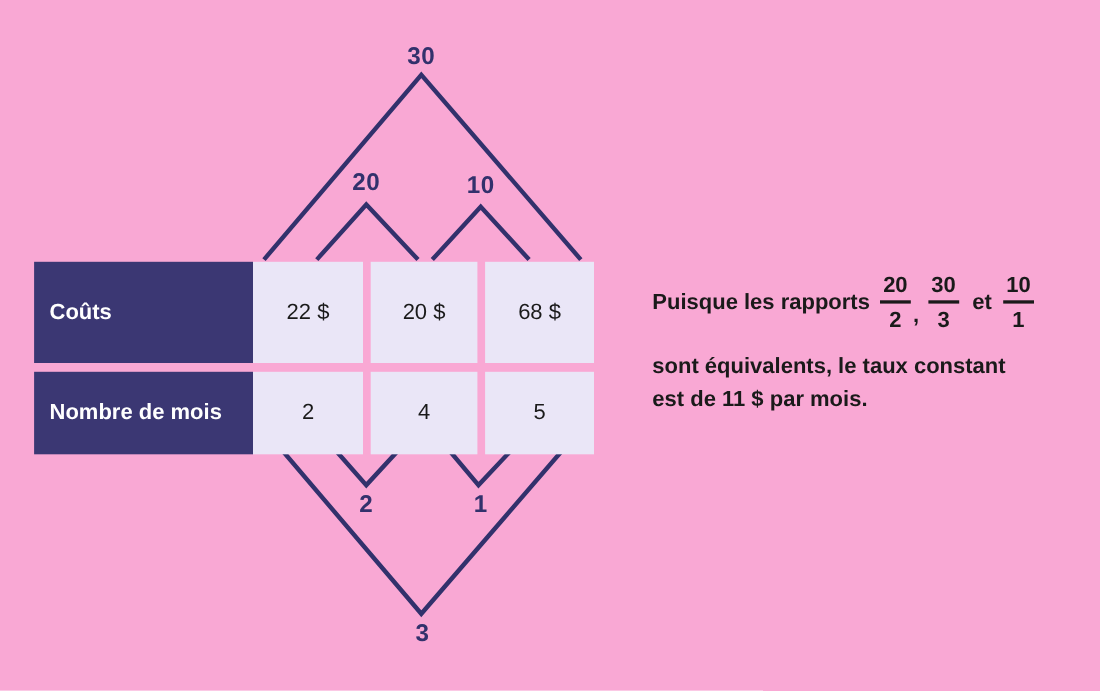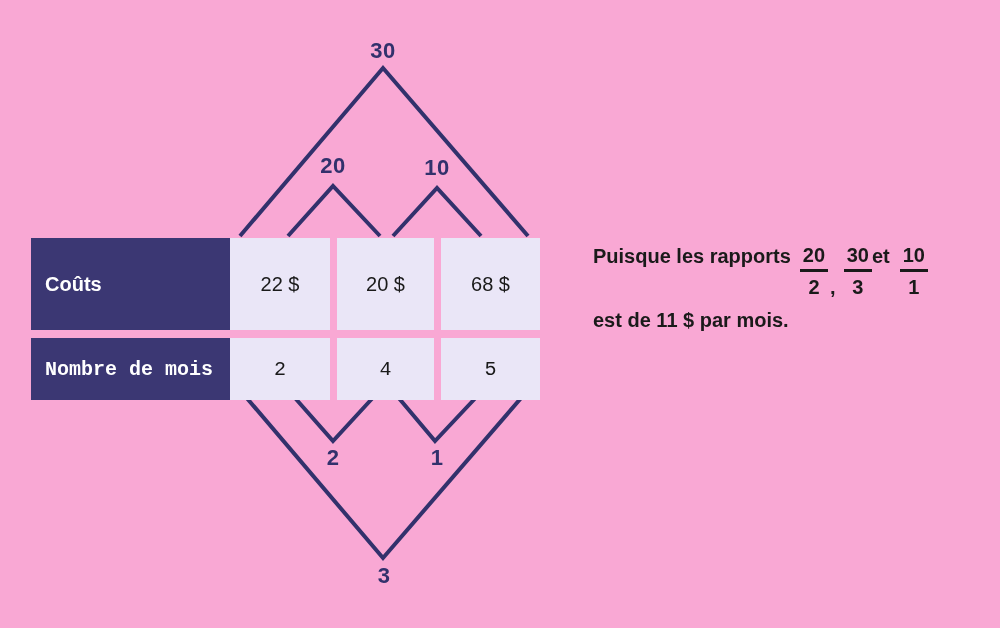--- a/index.html
+++ b/index.html
@@ -37,21 +37,21 @@
     white-space: nowrap;
   }
   
   .rate-table {
     position: absolute;
     left: 31px;
     top: 238px;
   }
   .table-row { display: flex; }
   .table-row.row1 { height: 92px; margin-bottom: 8px; }
-  .table-row.row2 { height: 62px; font-family: Liberation Mono, monospace; }
+  .table-row.row2 { height: 75px; }
   .hcell {
     width: 199px;
     background: #3b3773;
     color: #ffffff;
     font-weight: 700;
     font-size: 20px;
     display: flex;
     align-items: center;
     padding-left: 14px;
     box-sizing: border-box;
@@ -72,21 +72,21 @@
   .note {
     position: absolute;
     left: 593px;
     top: 245px;
     width: 407px;
     color: #1a1a1a;
     font-weight: 700;
   }
   .note-line1 {
     display: flex;
-    align-items: flex-start;
+    align-items: center;
     font-size: 20px;
     height: 60px;
   }
   .note-intro { margin-right: 9px; white-space: nowrap; }
   .frac {
     display: inline-flex;
     flex-direction: column;
     align-items: center;
     font-size: 20px;
     line-height: 1;
@@ -95,21 +95,21 @@
     padding: 0 3px 4px 3px;
     border-bottom: 3px solid #1a1a1a;
   }
   .frac .den { padding-top: 5px; }
   .frac-comma {
     align-self: center;
     position: relative;
     top: 12px;
     margin: 0 8px 0 2px;
   }
-  .frac-et { margin: 0 10px 0 0; }
+  .frac-et { margin: 0 10px 0 12px; }
   .note-line2, .note-line3 {
     font-size: 20px;
     line-height: 30px;
     white-space: nowrap;
   }
   .note-line2 { margin-top: 13px; }
 </style>
 </head>
 <body>
 
@@ -157,16 +157,17 @@
       <span class="frac">
         <span class="num">30</span>
         <span class="den">3</span>
       </span>
       <span class="frac-et">et</span>
       <span class="frac">
         <span class="num">10</span>
         <span class="den">1</span>
       </span>
     </div>
+    <div class="note-line2">sont équivalents, le taux constant</div>
     <div class="note-line3">est de 11 $ par mois.</div>
   </div>
 
 </div>
 
 </body></html>

